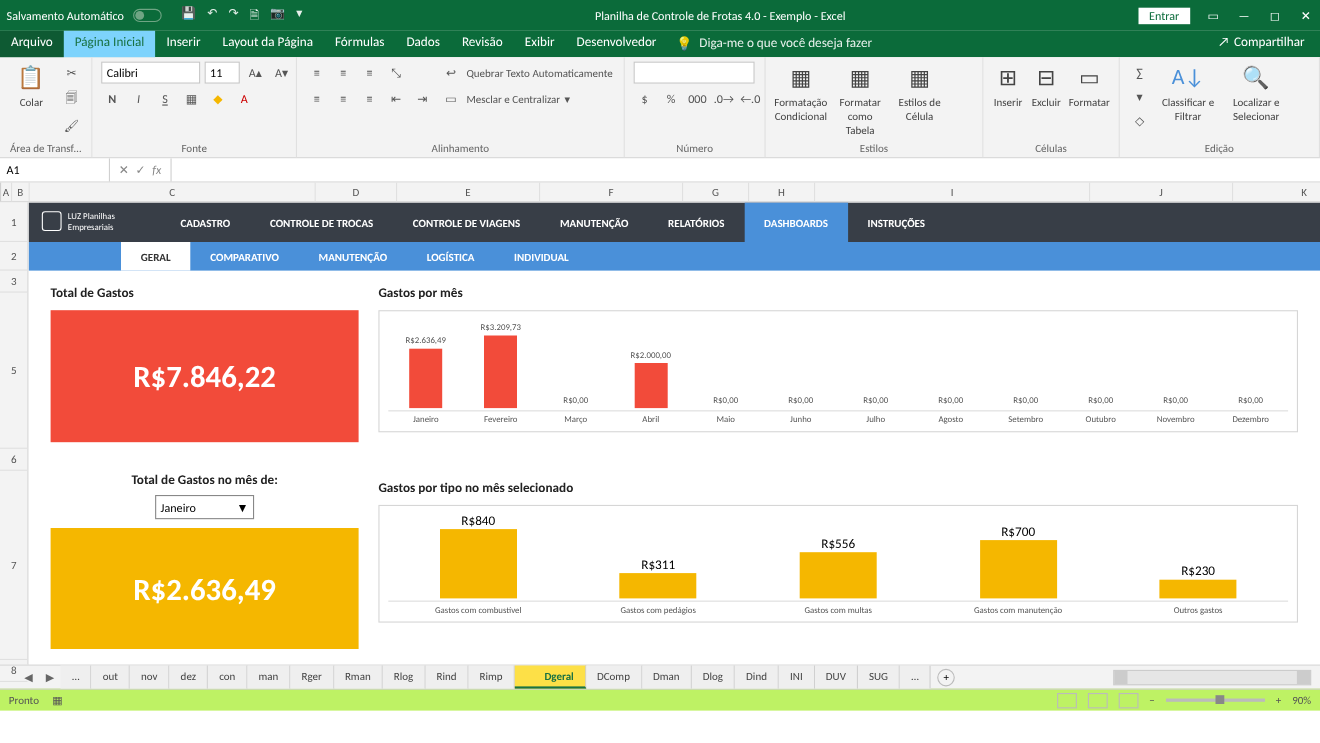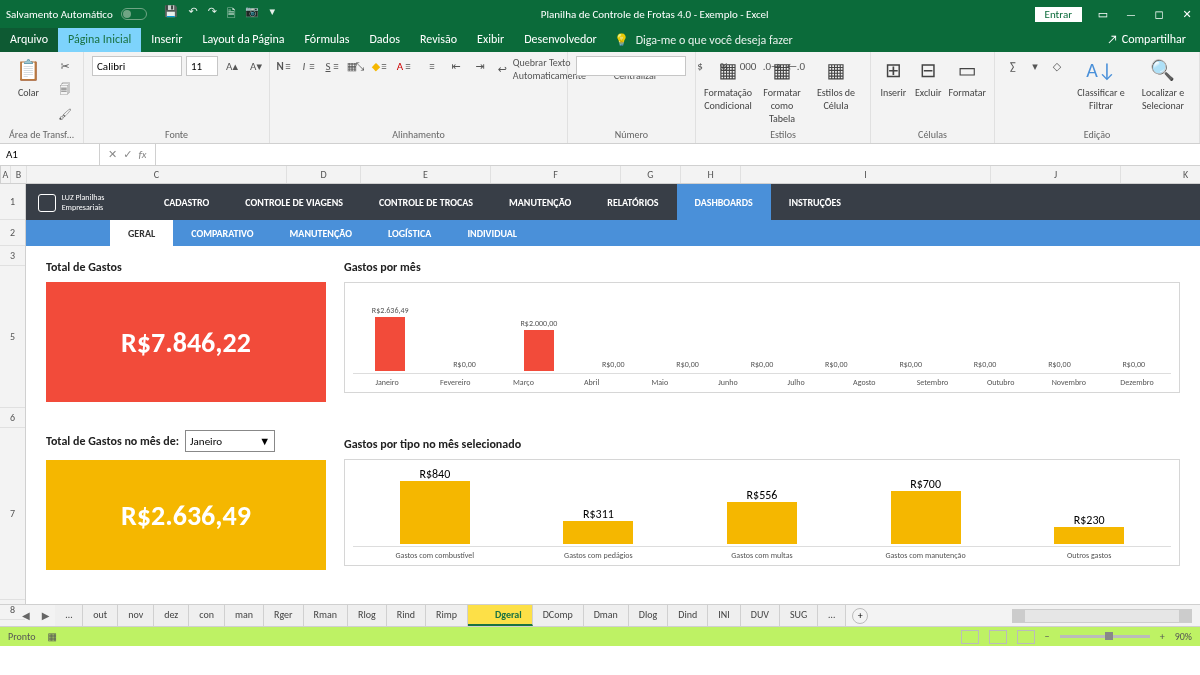--- a/index.html
+++ b/index.html
@@ -25,21 +25,21 @@
 .menubar .tellme { display: flex; align-items: center; gap: 6px; margin-left: 8px; opacity: .9; }
 .menubar .share { margin-left: auto; padding: 4px 14px; display: flex; gap: 4px; }
 
 
 .ribbon { height: 92px; background: #f3f3f3; border-bottom: 1px solid #d0d0d0; display: flex; }
 .rgroup { border-right: 1px solid #e0e0e0; padding: 4px 8px 2px; display: flex; flex-direction: column; justify-content: space-between; }
 .rgroup .body { flex: 1; display: flex; align-items: flex-start; gap: 6px; }
 .rgroup .label { font-size: 10px; text-align: center; color: #666; padding-top: 2px; }
 .big-btn { display: flex; flex-direction: column; align-items: center; width: 48px; font-size: 10px; color: #444; gap: 2px; }
 .big-btn .ico { width: 28px; height: 28px; display: flex; align-items: center; justify-content: center; font-size: 20px; }
-.fontbox { display: flex; gap: 4px; }
+.fontbox { display: flex; flex-direction: column; gap: 4px; }
 .fontrow { display: flex; gap: 4px; align-items: center; }
 .fsel { border: 1px solid #c6c6c6; background: #fff; height: 20px; font-size: 11px; padding: 0 4px; }
 .ribbtn { width: 20px; height: 20px; border: 1px solid transparent; display: inline-flex; align-items: center; justify-content: center; color: #555; font-size: 11px; }
 
 
 .fxbar { height: 22px; border-bottom: 1px solid #d0d0d0; display: flex; align-items: flex-start; font-size: 11px; background: #fff; }
 .nmbox { width: 100px; border-right: 1px solid #d0d0d0; padding: 0 6px; height: 100%; display: flex; align-items: center; }
 .fxbtns { display: flex; gap: 6px; padding: 0 8px; color: #888; border-right: 1px solid #d0d0d0; height: 100%; align-items: center; }
 .fxin { flex: 1; padding: 0 6px; }
 
@@ -49,35 +49,35 @@
 .colhdr .ch { border-right: 1px solid #e0e0e0; text-align: center; line-height: 18px; }
 
 
 .grid { display: flex; height: 420px; }
 .rowhdr { width: 26px; background: #f3f3f3; border-right: 1px solid #d0d0d0; font-size: 10px; color: #555; display: flex; flex-direction: column; }
 .rowhdr div { border-bottom: 1px solid #e0e0e0; text-align: center; flex-shrink: 0; display: flex; align-items: center; justify-content: center; }
 .sheet { flex: 1; position: relative; background: #fff; overflow: hidden; }
 
 
 .nav-dark { height: 36px; background: #383e47; display: flex; align-items: center; color: #fff; font-size: 10px; font-weight: 600; }
-.nav-dark .logo { width: 120px; display: flex; align-items: flex-end; gap: 6px; padding-left: 12px; font-size: 8px; font-weight: 400; }
+.nav-dark .logo { width: 120px; display: flex; align-items: flex-start; gap: 6px; padding-left: 12px; font-size: 8px; font-weight: 400; }
 .nav-dark .logo-mark { width: 18px; height: 18px; border: 1.5px solid #fff; border-radius: 3px; }
 .nav-dark .nitem { padding: 0 18px; height: 100%; display: flex; align-items: center; cursor: pointer; }
 .nav-dark .nitem.active { background: #4a90d9; }
 .nav-blue { height: 26px; background: #4a90d9; display: flex; align-items: center; color: #fff; font-size: 10px; font-weight: 600; padding-left: 84px; }
 .nav-blue .stab { padding: 0 18px; height: 100%; display: flex; align-items: center; cursor: pointer; }
 .nav-blue .stab.active { background: #fff; color: #333; }
 
 .dash { padding: 14px 20px; display: flex; gap: 18px; }
 .dcol-left { width: 280px; }
 .dcol-right { flex: 1; }
 .sec-title { font-size: 12px; font-weight: 700; color: #222; margin-bottom: 8px; }
 .card-red { background: #f24b3a; color: #fff; height: 120px; display: flex; align-items: center; justify-content: center; font-size: 28px; font-weight: 700; }
 .card-yel { background: #f5b700; color: #fff; height: 110px; display: flex; align-items: center; justify-content: center; font-size: 28px; font-weight: 700; }
-.month-row { display: flex; align-items: center; gap: 6px; margin: 28px 0 8px; }
+.month-row { display: flex; align-items: center; gap: 6px; margin: 28px 0 8px; flex-direction: column; }
 .month-sel { border: 1px solid #888; background: #fff; height: 22px; width: 90px; font-size: 11px; padding: 0 4px; display: flex; align-items: center; justify-content: space-between; }
 
 .chart-box { border: 1px solid #d6d6d6; background: #fff; padding: 6px 8px 2px; }
 .bars { display: flex; align-items: flex-end; height: 82px; gap: 0; }
 .barcol { flex: 1; display: flex; flex-direction: column; align-items: center; justify-content: flex-end; height: 100%; }
 .barcol .val { font-size: 8px; color: #555; margin-bottom: 2px; }
 .barcol .bar { width: 30px; }
 .bar-red { background: #f24b3a; }
 .bar-yel { background: #f5b700; }
 .xlabels { display: flex; border-top: 1px solid #ddd; margin-top: 2px; }
@@ -332,22 +332,22 @@
     </div>
   <div class="sheet">
 
     <div class="nav-dark">
       <div class="logo">
         <span class="logo-mark"></span>
         <span>LUZ Planilhas Empresariais</span>
       </div>
       <div id="navitems" style="display:flex;height:100%">
           <div class="nitem">CADASTRO</div>
+          <div class="nitem">CONTROLE DE TROCAS</div>
           <div class="nitem">CONTROLE DE VIAGENS</div>
-          <div class="nitem">CONTROLE DE TROCAS</div>
           <div class="nitem">MANUTENÇÃO</div>
           <div class="nitem">RELATÓRIOS</div>
           <div class="nitem active">DASHBOARDS</div>
           <div class="nitem">INSTRUÇÕES</div>
         </div>
     </div>
     <div class="nav-blue">
       <div id="subnav" style="display:flex;height:100%">
           <div class="stab active">GERAL</div>
           <div class="stab">COMPARATIVO</div>
@@ -374,20 +374,24 @@
           <span>R$2.636,49</span>
         </div>
       </div>
       <div class="dcol-right">
         <div class="sec-title">Gastos por mês</div>
         <div class="chart-box">
           <div class="bars" id="chart1">
               <div class="barcol">
                 <div class="val">R$2.636,49</div>
                 <div class="bar bar-red" style="height: 54.2364px;"></div>
+              </div>
+              <div class="barcol">
+                <div class="val">R$3.209,73</div>
+                <div class="bar bar-red" style="height: 66.0287px;"></div>
               </div>
               <div class="barcol">
                 <div class="val">R$0,00</div>
                 <div class="bar bar-red" style="height: 0px;"></div>
               </div>
               <div class="barcol">
                 <div class="val">R$2.000,00</div>
                 <div class="bar bar-red" style="height: 41.1429px;"></div>
               </div>
               <div class="barcol">

